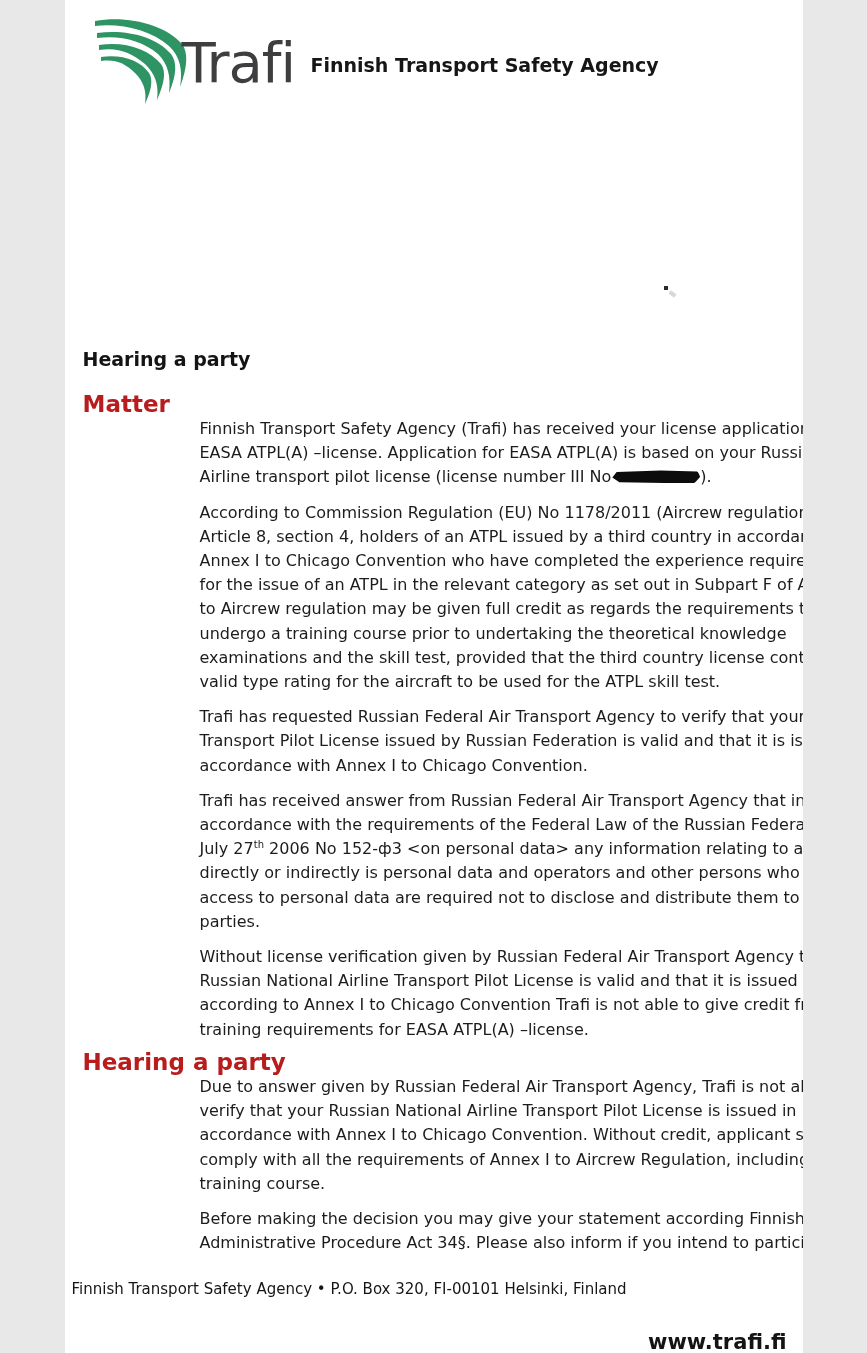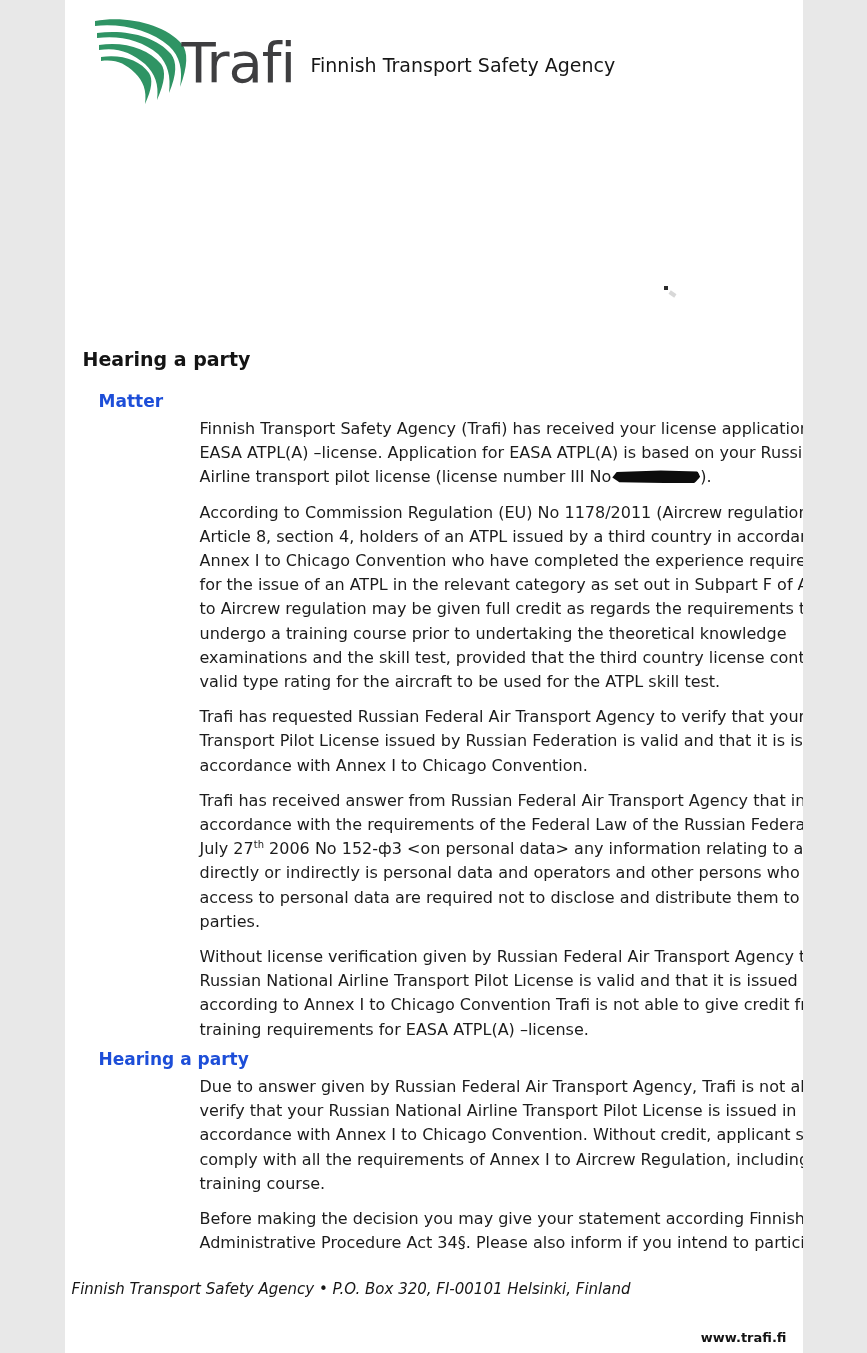--- a/index.html
+++ b/index.html
@@ -17,39 +17,39 @@
 
   
   .logo-swoosh { position: absolute; left: 16px; top: 8px; width: 118px; height: 98px; }
   .wordmark {
     position: absolute; left: 117px; top: 30px;
     font-size: 56px; font-weight: 500; color: #3e3e40;
     letter-spacing: -1px;
   }
   .tagline {
     position: absolute; left: 246px; top: 54px;
-    font-size: 19px; font-weight: 400; color: #161616;
+    font-size: 19px; font-weight: 700; color: #161616;
   }
 
   
   .meta { position: absolute; left: 487px; top: 118px; width: 375px; }
   .meta-row { display: flex; align-items: baseline; margin-bottom: 21px; }
   .meta-label { width: 75px; flex: 0 0 75px; font-size: 14px; color: #1a1a1a; }
   .meta-value { font-size: 16.5px; color: #141414; white-space: nowrap; }
 
   
   .speck { position: absolute; left: 599px; top: 286px; width: 4px; height: 4px; background: #2b2b2b; }
   .speck2 { position: absolute; left: 604px; top: 292px; width: 7px; height: 4px; background: #d8d8d8; transform: rotate(35deg); }
 
   
   .h1 {
     position: absolute; left: 18px; top: 348px;
     font-size: 19px; font-weight: bold; color: #141414;
   }
-  .h2 { position: absolute; left: 34px; font-size: 17px; font-weight: bold; color: #1d4ed8; }
+  .h2 { position: absolute; left: 18px; font-size: 23px; font-weight: bold; color: #b91c1c; }
   .h2-matter { top: 391px; }
   .h2-hearing { top: 1049px; }
 
   .body-block { position: absolute; left: 135px; width: 745px; }
   .body-block-1 { top: 417px; }
   .body-block-2 { top: 1075px; }
   .body-block p {
     font-size: 16px; line-height: 24.2px; color: #1c1c1c;
     white-space: pre-line;
     margin: 0 0 11px 0;
@@ -61,26 +61,26 @@
     display: inline-block;
     width: 88px; height: 13px;
     background: #0c0c0c;
     border-radius: 7px 9px 9px 3px;
     clip-path: polygon(0 55%, 5% 12%, 55% 0, 97% 8%, 100% 48%, 93% 100%, 8% 92%);
     vertical-align: -1px;
     margin-left: 1px;
   }
 
   
-  .footer-line { position: absolute; left: 7px; font-size: 15px; color: #161616; white-space: nowrap; font-style: italic; }
+  .footer-line { position: absolute; left: 7px; font-size: 15px; color: #161616; white-space: nowrap; }
   .footer-line-1 { top: 1280px; }
   .footer-line-2 { top: 1309px; }
   .footer-site {
     position: absolute; right: 16px; top: 1330px;
-    font-size: 13px; font-weight: bold; color: #141414; text-align: right;
+    font-size: 21px; font-weight: bold; color: #141414; text-align: right;
   }
 </style>
 </head>
 <body>
 
 <div class="page">
 
   <svg class="logo-swoosh" viewBox="0 0 118 98" aria-hidden="true">
     <g fill="#2f9464">
       <path d="M14,13 C45,7 84,16 101,36 C107,44 107,58 99,79 C102,62 99,48 88,38 C70,22 40,15 14,18 Z"></path>

